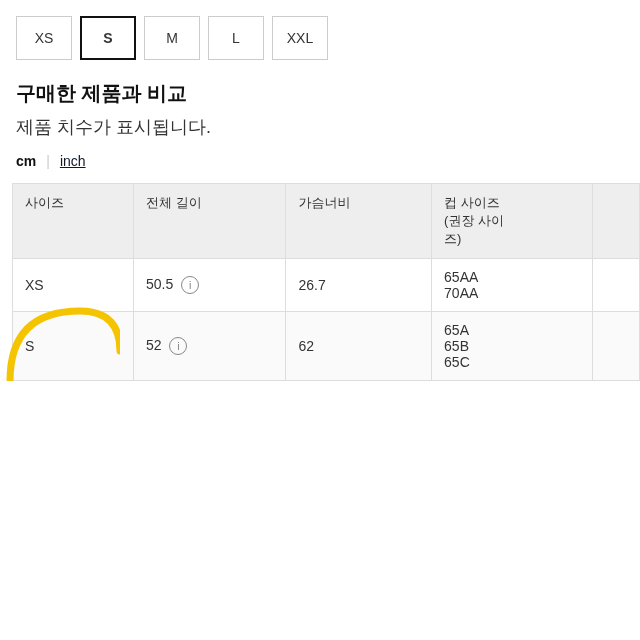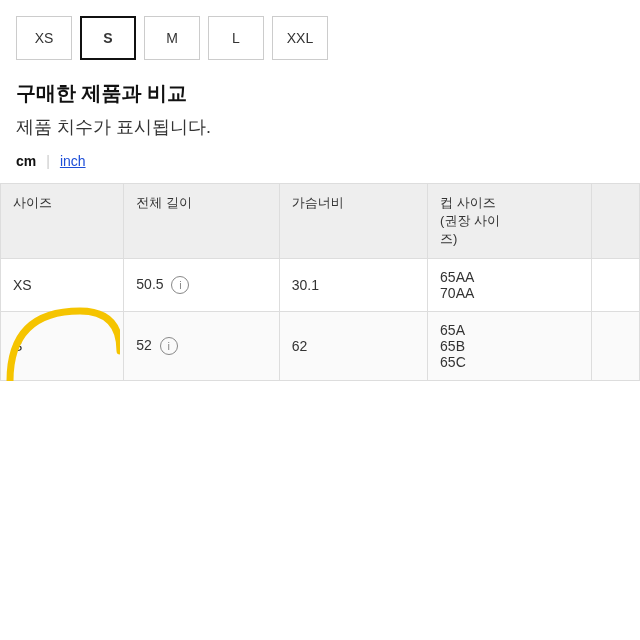--- a/index.html
+++ b/index.html
@@ -60,21 +60,21 @@
       color: #111;
       font-weight: 600;
     }
 
     .unit-divider {
       color: #cccccc;
       font-weight: 300;
     }
 
     .unit-link {
-      color: #1d4ed8;
+      color: #0f172a;
       text-decoration: underline;
       cursor: pointer;
     }
 
     .size-table {
       width: 100%;
       border-collapse: collapse;
       font-size: 14px;
     }
 
@@ -141,39 +141,39 @@
 <div class="section-title">구매한 제품과 비교</div>
 <div class="section-subtitle">제품 치수가 표시됩니다.</div>
 
 <div class="unit-toggle">
   <span class="unit-active">cm</span>
   <span class="unit-divider">|</span>
   <span class="unit-link">inch</span>
 </div>
 
 <div class="table-wrapper">
-  <div style="position:relative;">
+  <div style="position:relative;padding-left:12px;">
     <table class="size-table">
       <thead>
         <tr>
           <th>사이즈</th>
           <th>전체 길이</th>
           <th>가슴너비</th>
           <th>컵 사이즈<br>(권장 사이<br>즈)</th>
           <th></th>
         </tr>
       </thead>
       <tbody>
         <tr>
           <td>XS</td>
           <td>
             50.5
             <span class="info-icon">i</span>
           </td>
-          <td>30.1</td>
+          <td>26.7</td>
           <td>65AA<br>70AA</td>
           <td></td>
         </tr>
         <tr class="s-row-highlight" style="position:relative;">
           <td style="position:relative;">
             S
           </td>
           <td>
             52
             <span class="info-icon">i</span>

